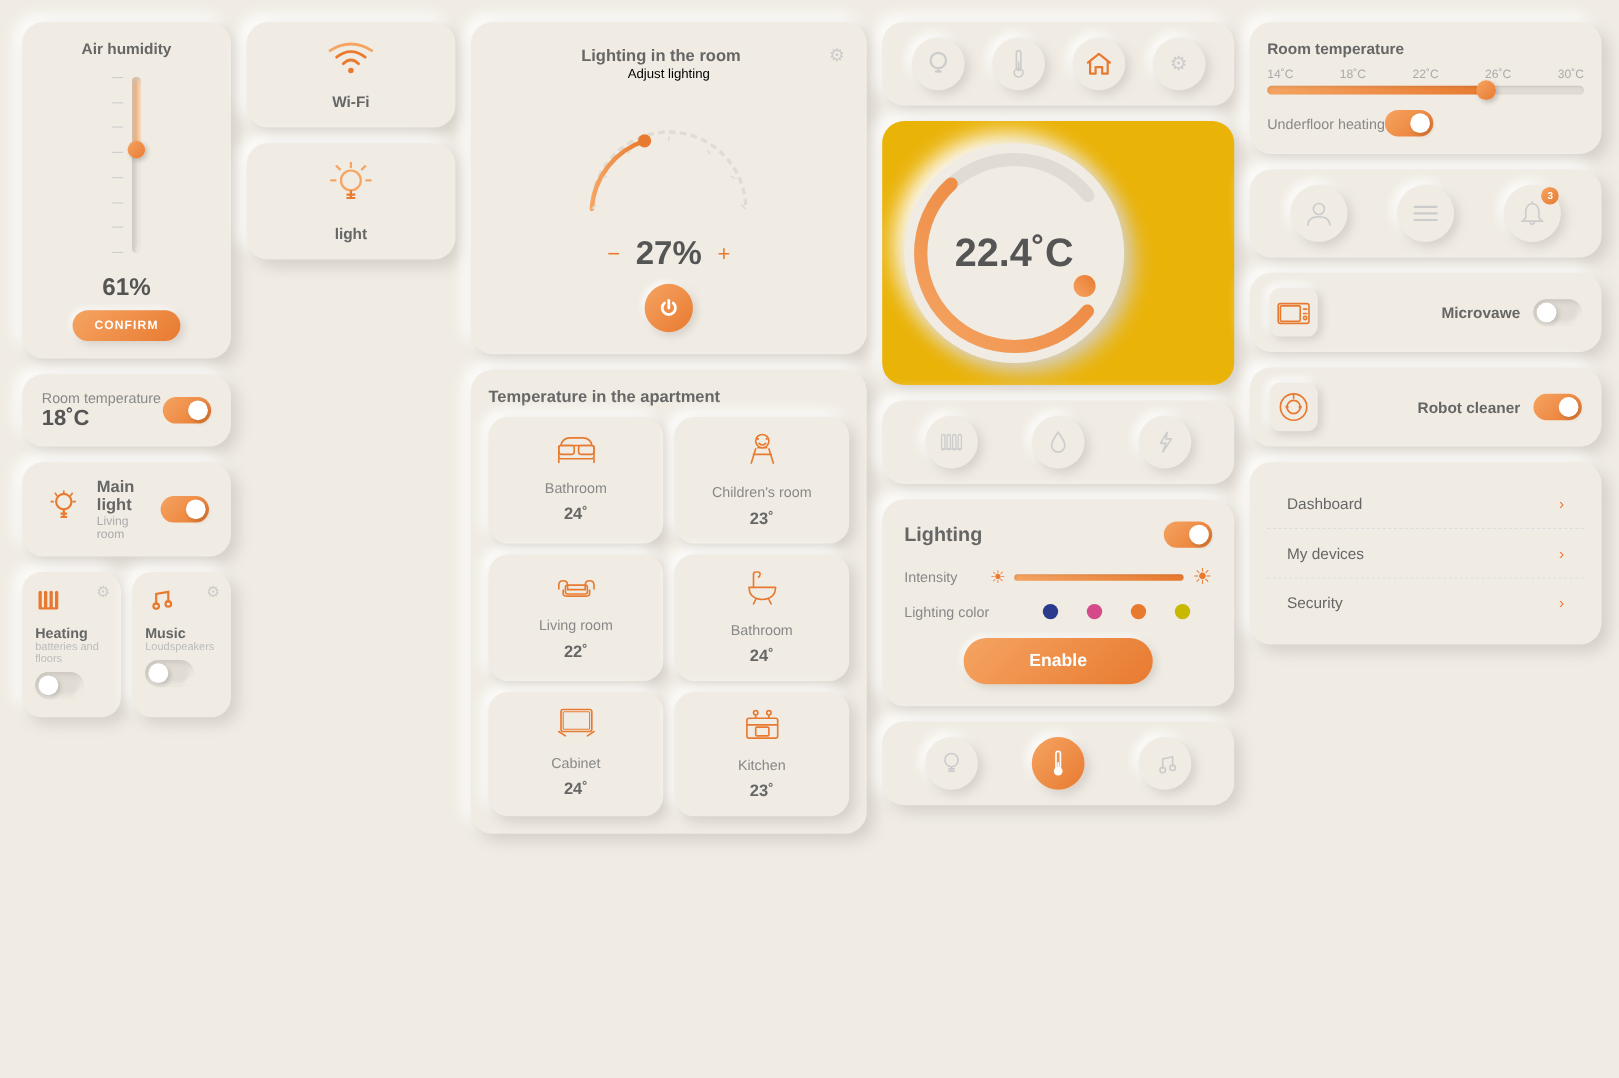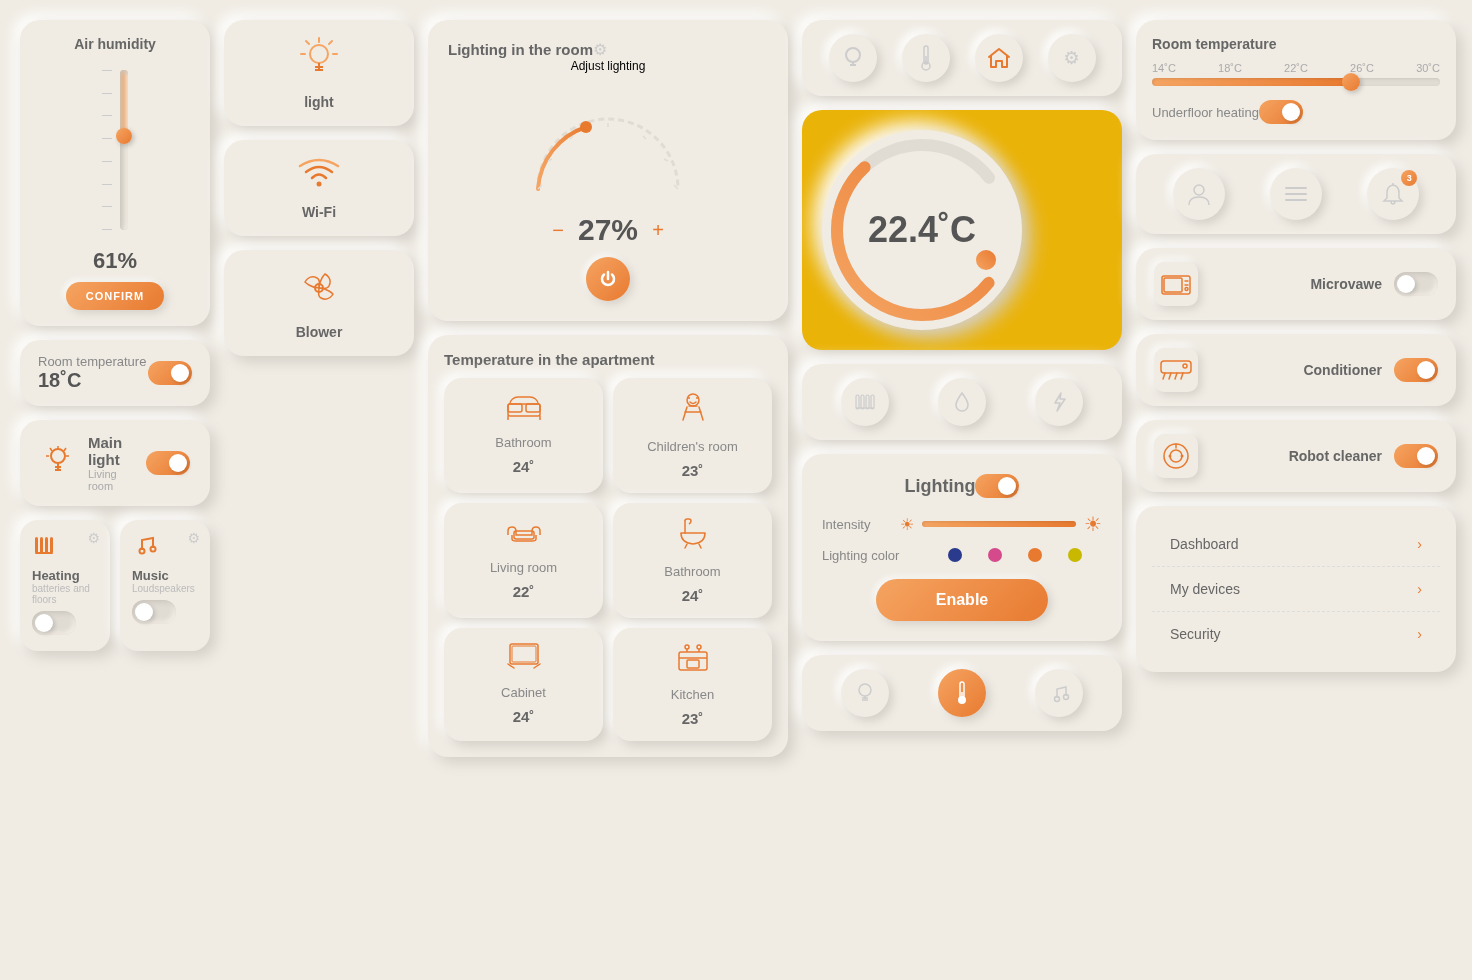--- a/index.html
+++ b/index.html
@@ -282,21 +282,21 @@
 
     
     .lighting-panel {
       border-radius: 20px;
       background: #f0ece4;
       box-shadow: 6px 6px 14px #d4cfc7, -6px -6px 14px #ffffff;
       padding: 20px;
     }
     .lp-header {
       display: flex;
-      justify-content: center;
+      justify-content: space-between;
       align-items: center;
       margin-bottom: 14px;
     }
     .lp-title { font-size: 18px; font-weight: 700; color: #666; }
     .intensity-row {
       display: flex;
       align-items: center;
       gap: 8px;
       margin-bottom: 12px;
     }
@@ -544,66 +544,55 @@
         <div class="toggle off" style="margin-top:6px;"></div>
       </div>
     </div>
 
   </div>
 
   <div class="col2">
 
     <div class="device-card card">
       <div class="device-icon">
+        <svg width="44" height="34" viewBox="0 0 44 34" fill="none">
+          <path d="M22 28 L22 28" stroke="#e87a30" stroke-width="4" stroke-linecap="round"></path>
+          <path d="M15 22 Q22 15 29 22" stroke="#e87a30" stroke-width="2.5" fill="none" stroke-linecap="round"></path>
+          <path d="M9 16 Q22 6 35 16" stroke="#e87a30" stroke-width="2.5" fill="none" stroke-linecap="round"></path>
+          <path d="M3 10 Q22 -2 41 10" stroke="#f5a462" stroke-width="2.5" fill="none" stroke-linecap="round"></path>
+          <circle cx="22" cy="28" r="2.5" fill="#e87a30"></circle>
+        </svg>
+      </div>
+      <div style="font-size:14px;font-weight:600;color:#666;">Wi-Fi</div>
+    </div>
+
+    <div class="device-card card">
+      <div class="device-icon">
         <svg width="44" height="44" viewBox="0 0 44 44" fill="none">
           <circle cx="22" cy="18" r="9" stroke="#f5a462" stroke-width="2" fill="none"></circle>
           <path d="M22 6 L22 2" stroke="#f5a462" stroke-width="2" stroke-linecap="round"></path>
           <path d="M32 8 L35 5" stroke="#f5a462" stroke-width="2" stroke-linecap="round"></path>
           <path d="M12 8 L9 5" stroke="#f5a462" stroke-width="2" stroke-linecap="round"></path>
           <path d="M36 18 L40 18" stroke="#f5a462" stroke-width="2" stroke-linecap="round"></path>
           <path d="M8 18 L4 18" stroke="#f5a462" stroke-width="2" stroke-linecap="round"></path>
           <line x1="22" y1="27" x2="22" y2="34" stroke="#e87a30" stroke-width="2"></line>
           <line x1="18" y1="31" x2="26" y2="31" stroke="#e87a30" stroke-width="2"></line>
           <line x1="18" y1="34" x2="26" y2="34" stroke="#e87a30" stroke-width="2"></line>
         </svg>
       </div>
       <div style="font-size:14px;font-weight:600;color:#666;">light</div>
     </div>
 
-    <div class="device-card card">
-      <div class="device-icon">
-        <svg width="44" height="34" viewBox="0 0 44 34" fill="none">
-          <path d="M22 28 L22 28" stroke="#e87a30" stroke-width="4" stroke-linecap="round"></path>
-          <path d="M15 22 Q22 15 29 22" stroke="#e87a30" stroke-width="2.5" fill="none" stroke-linecap="round"></path>
-          <path d="M9 16 Q22 6 35 16" stroke="#e87a30" stroke-width="2.5" fill="none" stroke-linecap="round"></path>
-          <path d="M3 10 Q22 -2 41 10" stroke="#f5a462" stroke-width="2.5" fill="none" stroke-linecap="round"></path>
-          <circle cx="22" cy="28" r="2.5" fill="#e87a30"></circle>
-        </svg>
-      </div>
-      <div style="font-size:14px;font-weight:600;color:#666;">Wi-Fi</div>
-    </div>
-
-    <div class="device-card card">
-      <div class="device-icon">
-        <svg width="44" height="44" viewBox="0 0 44 44" fill="none">
-          <path d="M22 22 C22 14 28 8 28 8 C28 8 36 12 32 20 C30 24 26 22 22 22Z" stroke="#e87a30" stroke-width="1.5" fill="none"></path>
-          <path d="M22 22 C30 22 36 28 36 28 C36 28 32 36 24 32 C20 30 22 26 22 22Z" stroke="#e87a30" stroke-width="1.5" fill="none"></path>
-          <path d="M22 22 C14 22 8 16 8 16 C8 16 12 8 20 12 C24 14 22 18 22 22Z" stroke="#e87a30" stroke-width="1.5" fill="none"></path>
-          <circle cx="22" cy="22" r="4" stroke="#e87a30" stroke-width="2" fill="none"></circle>
-        </svg>
-      </div>
-      <div style="font-size:14px;font-weight:600;color:#666;">Blower</div>
-    </div>
 
   </div>
 
   <div class="col3">
 
     <div class="lighting-card card">
-      <div style="display:flex;align-items:center;width:100%;">
+      <div style="display:flex;justify-content:space-between;align-items:center;width:100%;">
         <div></div>
         <div style="font-size:15px;font-weight:600;color:#666;">Lighting in the room</div>
         <span style="color:#ccc;font-size:16px;cursor:pointer;">⚙</span>
       </div>
       <div style="font-size:12px;color:#000000;margin-bottom:6px;">Adjust lighting</div>
 
       <div class="arc-container">
         <svg class="arc-svg" viewBox="0 0 180 110">
 
           <path d="M 20 100 A 70 70 0 0 1 160 100" stroke="#e0dbd3" stroke-width="3" fill="none" stroke-dasharray="6 4"></path>
@@ -908,34 +897,20 @@
           <rect x="4" y="6" width="18" height="14" rx="1" stroke="#e87a30" stroke-width="1.5" fill="none"></rect>
           <line x1="25" y1="9" x2="28" y2="9" stroke="#e87a30" stroke-width="1.5" stroke-linecap="round"></line>
           <line x1="25" y1="13" x2="28" y2="13" stroke="#e87a30" stroke-width="1.5" stroke-linecap="round"></line>
           <circle cx="26.5" cy="17" r="1.5" stroke="#e87a30" stroke-width="1.5" fill="none"></circle>
         </svg>
       </div>
       <div class="appliance-name">Microvawe</div>
       <div class="toggle off"></div>
     </div>
 
-    <div class="appliance-card card">
-      <div class="appliance-icon">
-        <svg width="34" height="22" viewBox="0 0 34 22" fill="none">
-          <rect x="2" y="2" width="30" height="12" rx="3" stroke="#e87a30" stroke-width="1.5" fill="none"></rect>
-          <line x1="6" y1="14" x2="4" y2="20" stroke="#e87a30" stroke-width="1.5" stroke-linecap="round"></line>
-          <line x1="12" y1="14" x2="10" y2="20" stroke="#e87a30" stroke-width="1.5" stroke-linecap="round"></line>
-          <line x1="18" y1="14" x2="16" y2="20" stroke="#e87a30" stroke-width="1.5" stroke-linecap="round"></line>
-          <line x1="24" y1="14" x2="22" y2="20" stroke="#e87a30" stroke-width="1.5" stroke-linecap="round"></line>
-          <circle cx="26" cy="7" r="2" stroke="#e87a30" stroke-width="1.5" fill="none"></circle>
-        </svg>
-      </div>
-      <div class="appliance-name">Conditioner</div>
-      <div class="toggle on"></div>
-    </div>
 
     <div class="appliance-card card">
       <div class="appliance-icon">
         <svg width="32" height="32" viewBox="0 0 32 32" fill="none">
           <circle cx="16" cy="16" r="12" stroke="#e87a30" stroke-width="1.5" fill="none"></circle>
           <circle cx="16" cy="16" r="6" stroke="#e87a30" stroke-width="1.5" fill="none"></circle>
           <circle cx="10" cy="16" r="1.5" fill="#e87a30"></circle>
           <circle cx="22" cy="16" r="1.5" fill="#e87a30"></circle>
           <line x1="16" y1="4" x2="16" y2="8" stroke="#e87a30" stroke-width="1.5" stroke-linecap="round"></line>
         </svg>

